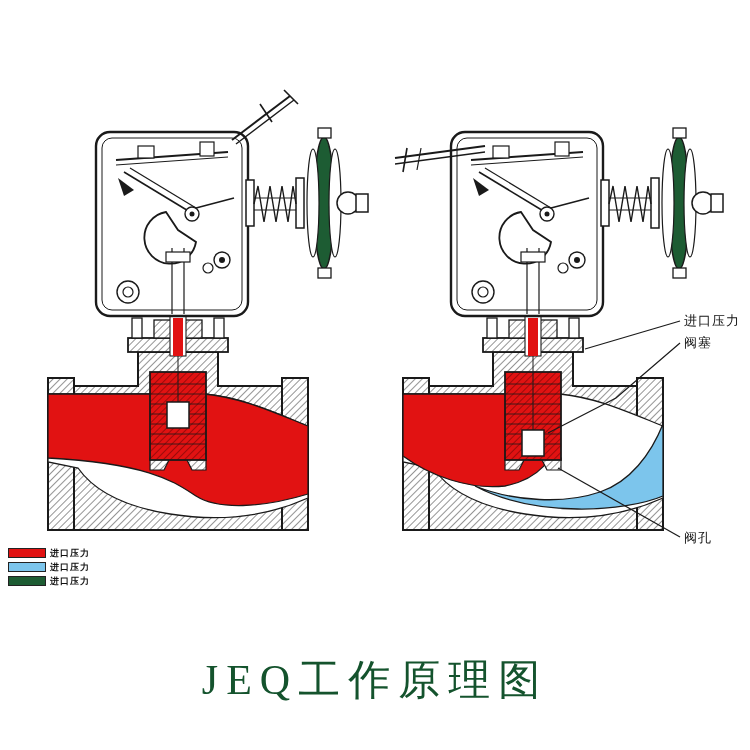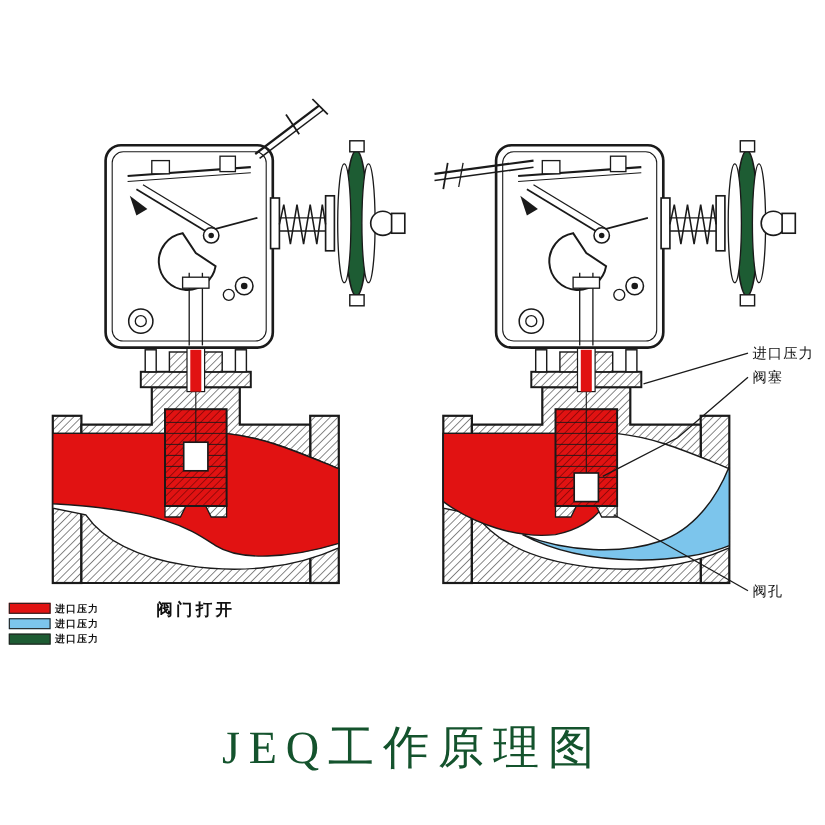--- a/index.html
+++ b/index.html
@@ -157,21 +157,20 @@
         <circle cx="348" cy="203" r="11" fill="#fff" stroke="#1a1a1a" stroke-width="1.5"></circle>
         <rect x="356" y="194" width="12" height="18" rx="0" fill="#fff" stroke="#1a1a1a" stroke-width="1.5"></rect>
         <rect x="318" y="128" width="13" height="10" rx="0" fill="#fff" stroke="#1a1a1a" stroke-width="1.3"></rect>
         <rect x="318" y="268" width="13" height="10" rx="0" fill="#fff" stroke="#1a1a1a" stroke-width="1.3"></rect>
       </g>
       <line x1="680" y1="321" x2="585" y2="349" stroke="#1a1a1a" stroke-width="1.2"></line>
       <polyline points="680,343 616,398 548,433" fill="none" stroke="#1a1a1a" stroke-width="1.2"></polyline>
       <line x1="680" y1="537" x2="558" y2="468" stroke="#1a1a1a" stroke-width="1.2"></line>
     </svg>
 
-  <div class="caption" style="left:118px;top:545px;">阀门打开</div>
 
   <div class="legend">
     <div class="legend-row">
       <span class="swatch" style="background: rgb(225, 18, 18);"></span>
       <span class="legend-label">进口压力</span>
     </div>
     <div class="legend-row">
       <span class="swatch" style="background: rgb(124, 197, 236);"></span>
       <span class="legend-label">进口压力</span>
     </div>

